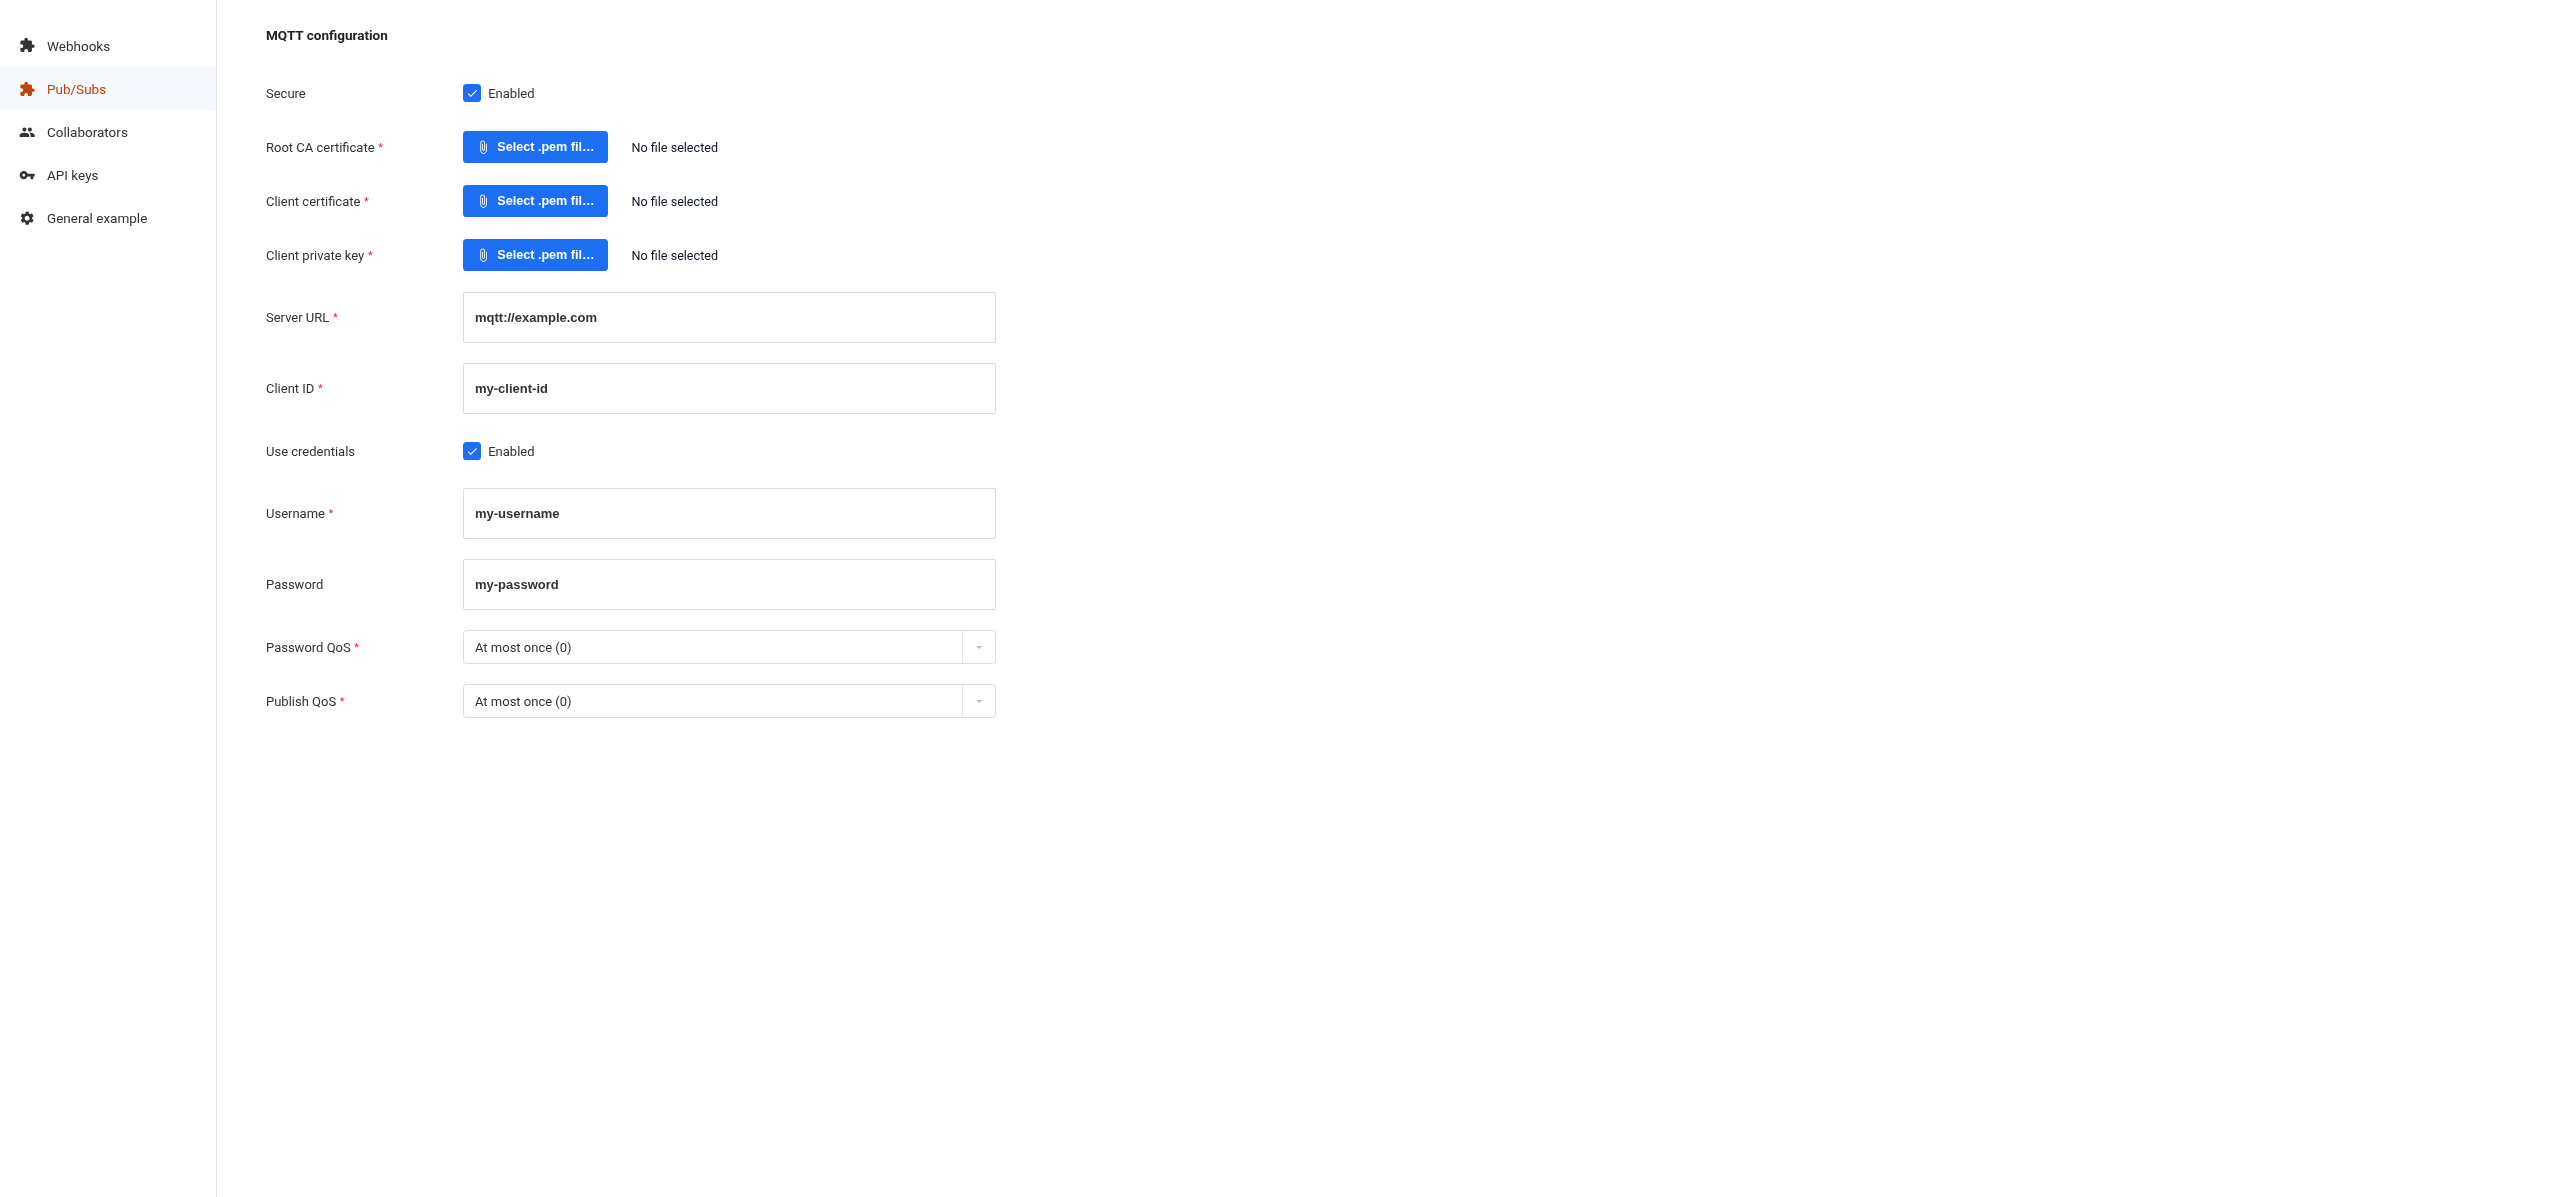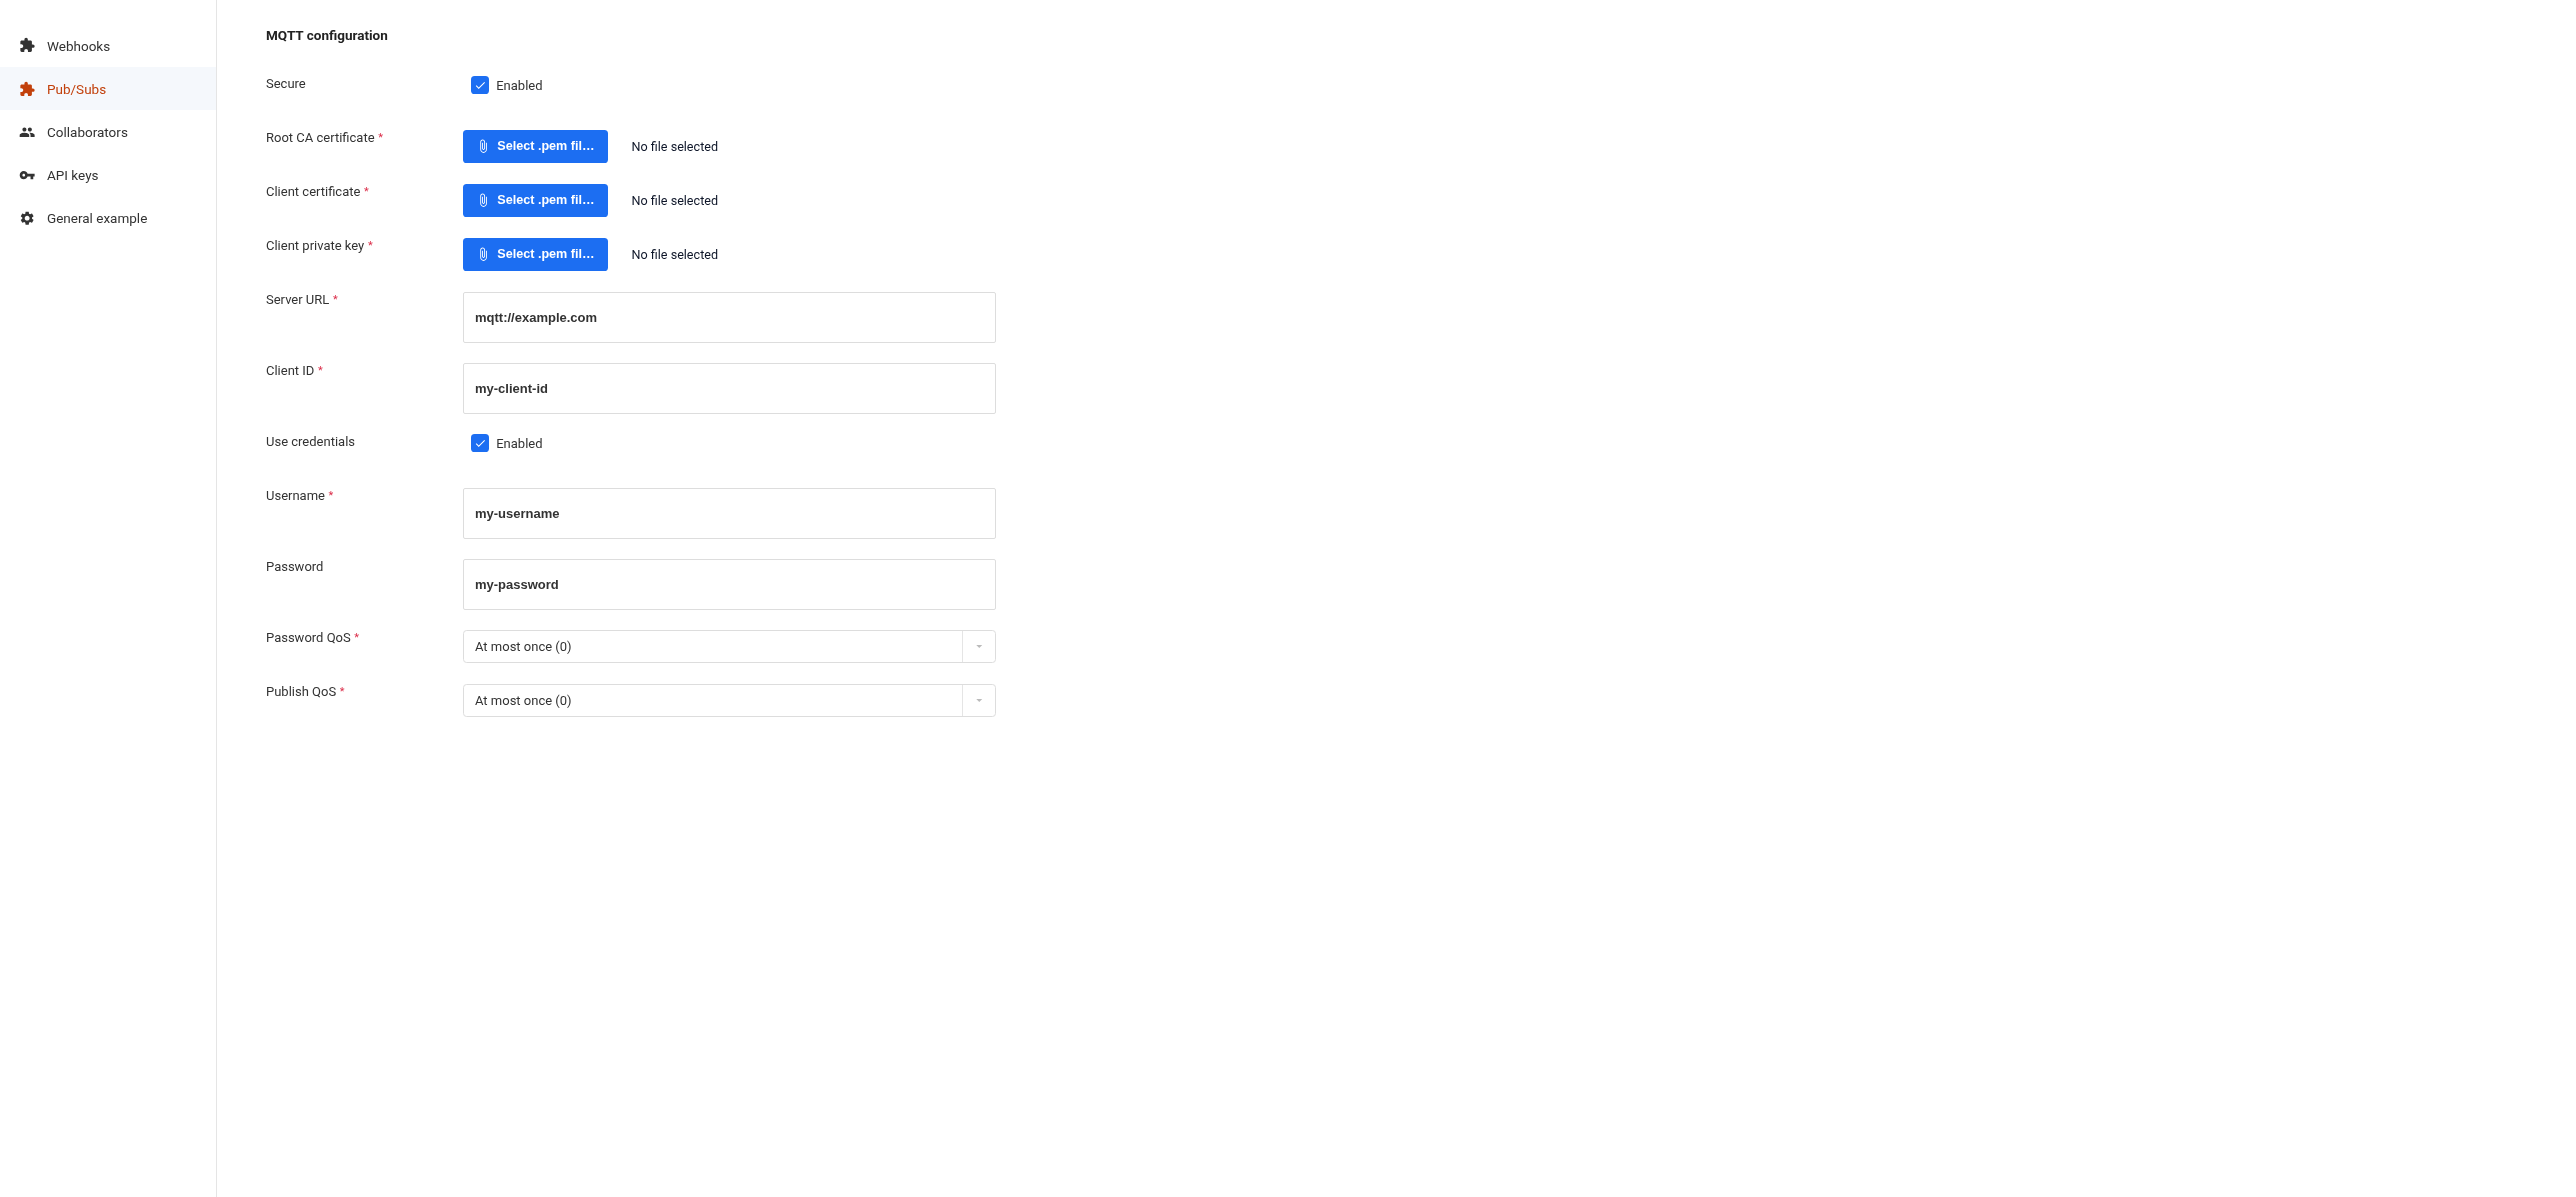--- a/index.html
+++ b/index.html
@@ -51,21 +51,21 @@
       padding: 27px 49px;
     }
     .section-title {
       font-weight: 700;
       font-size: 13.5px;
       margin-bottom: 33px;
       color: #222;
     }
     .form-row {
       display: flex;
-      align-items: flex-start;
+      align-items: center;
       margin-bottom: 20px;
       min-height: 34px;
     }
     .form-label {
       width: 197px;
       font-size: 13px;
       color: #333;
       display: flex;
       align-items: center;
     }
@@ -76,21 +76,20 @@
     }
     .form-control-area {
       flex: 1;
       display: flex;
       align-items: center;
       max-width: 533px;
     }
     .checkbox-wrap {
       display: flex;
       align-items: center;
-      margin-left: 8px;
     }
     .checkbox {
       width: 18px;
       height: 18px;
       background: #1c6ef2;
       border-radius: 3.6px;
       display: inline-flex;
       align-items: center;
       justify-content: center;
       margin-right: 7.2px;

